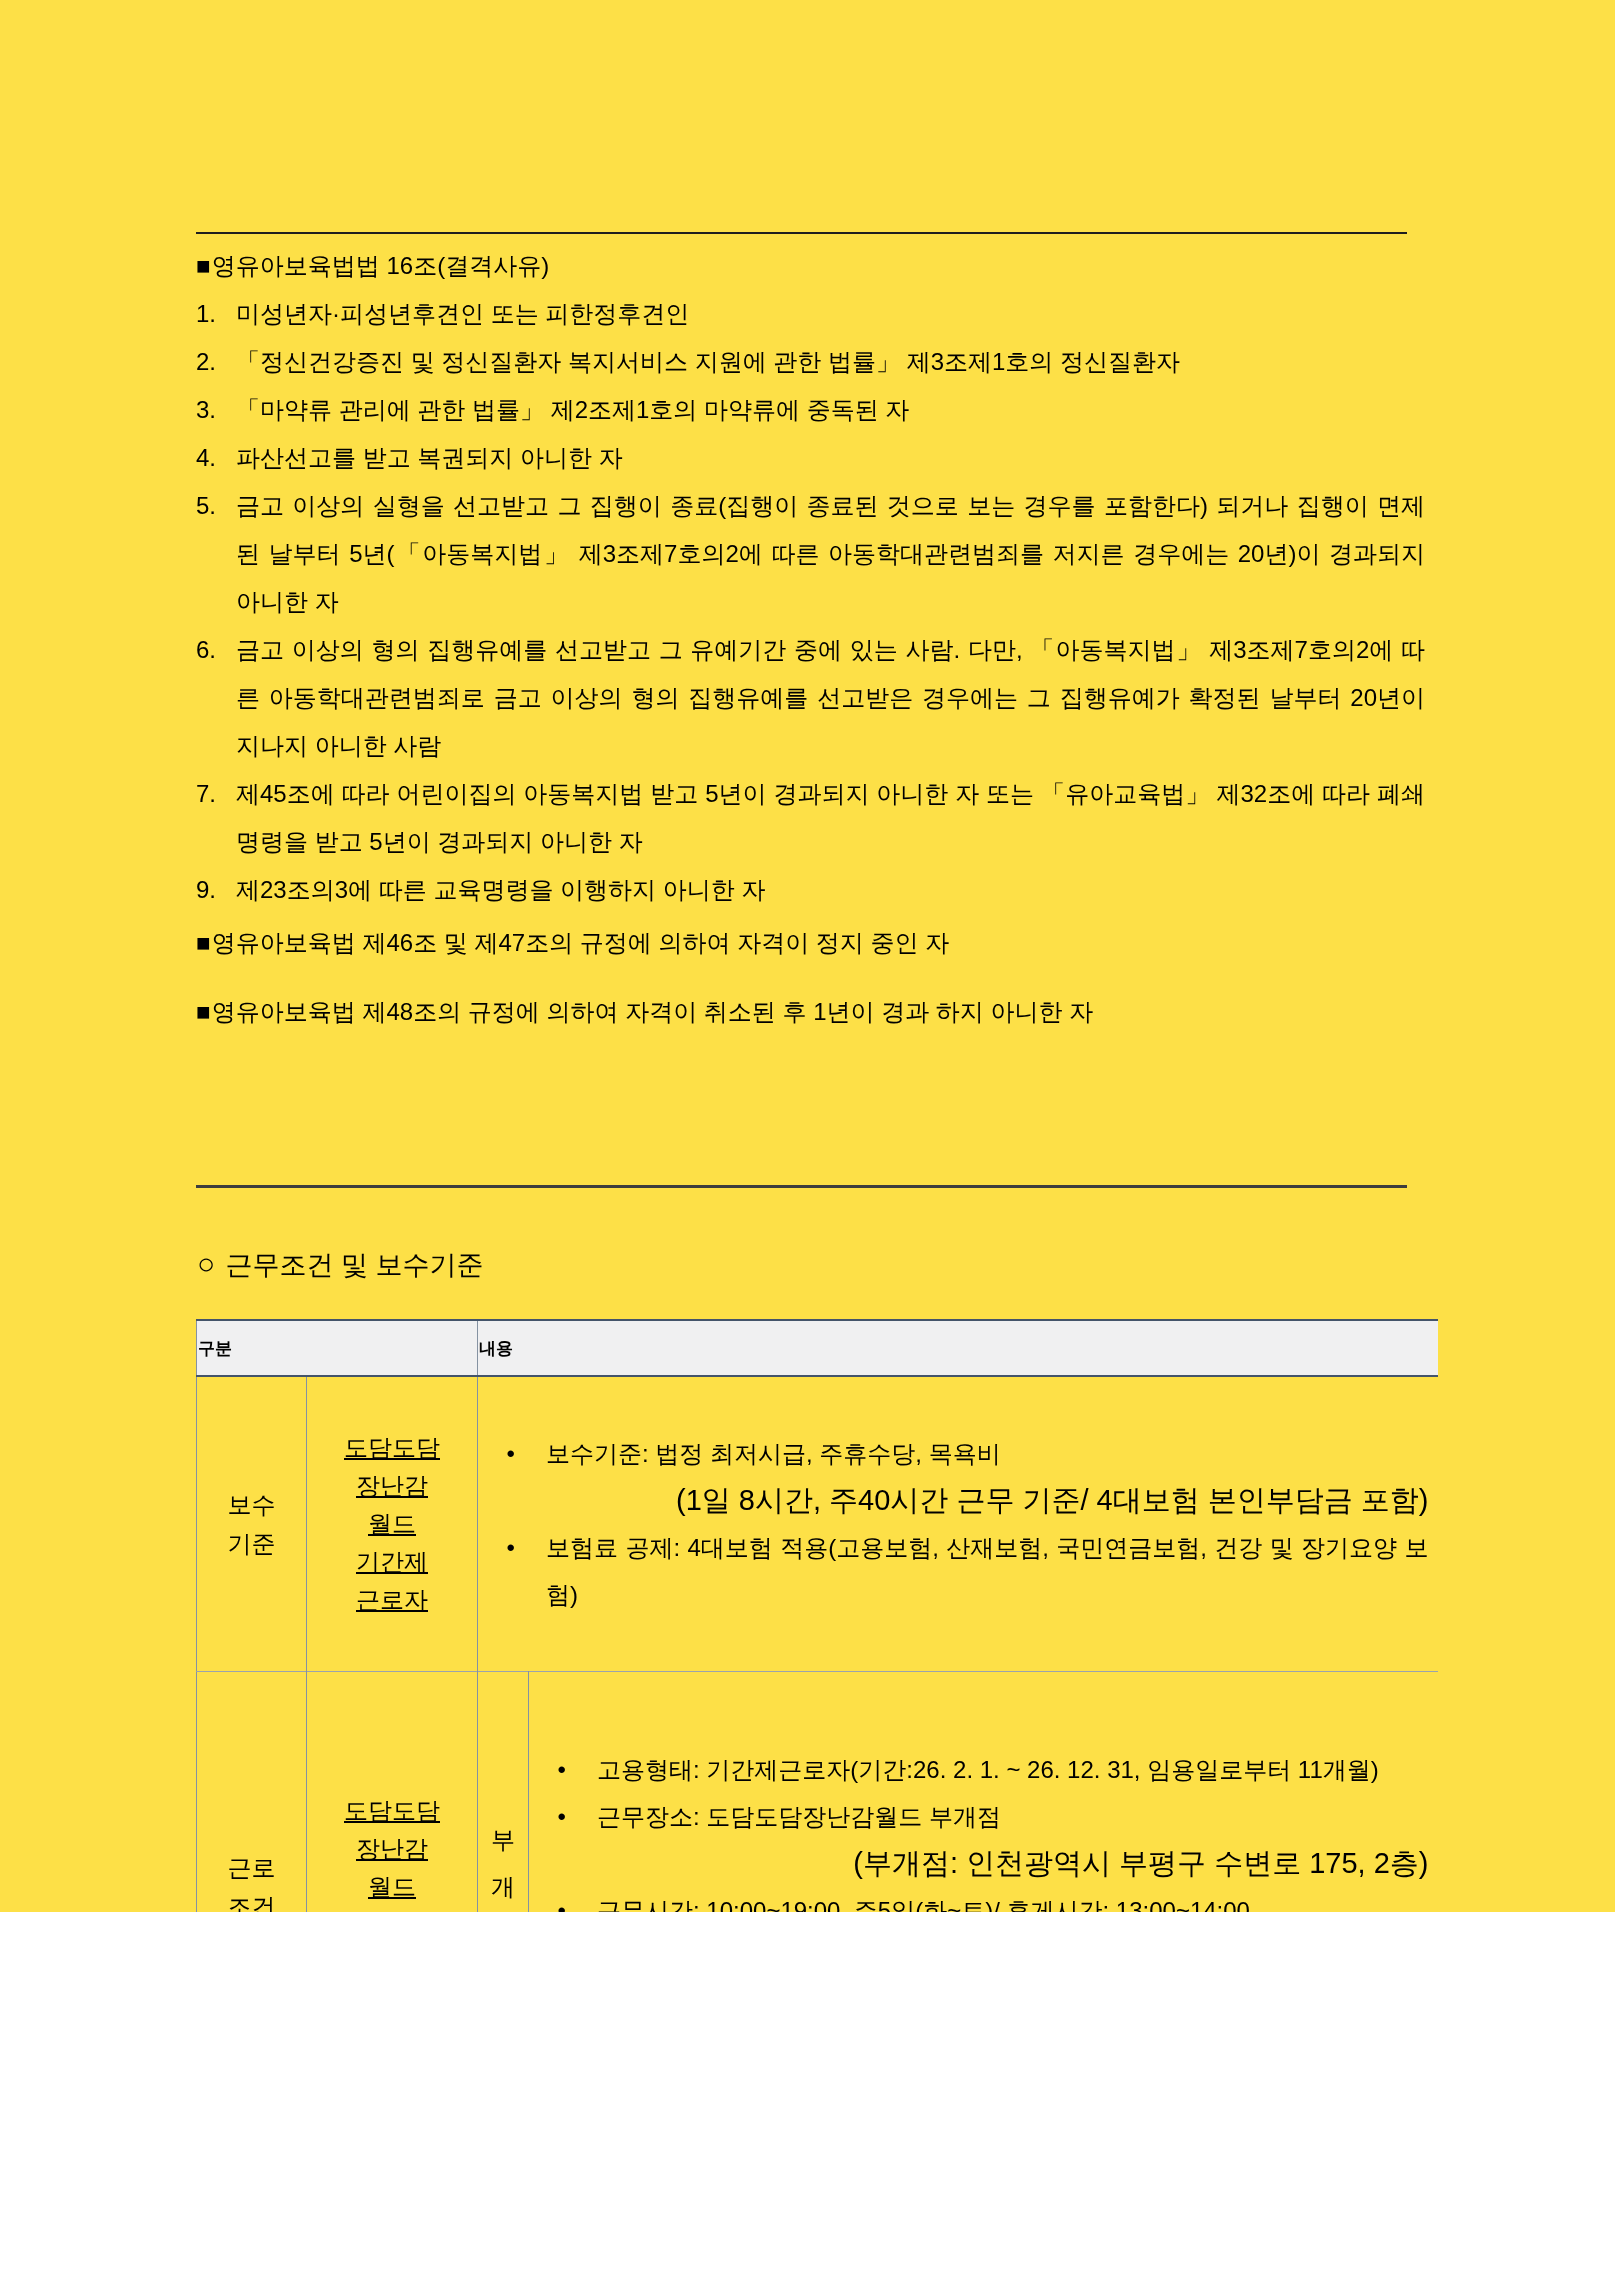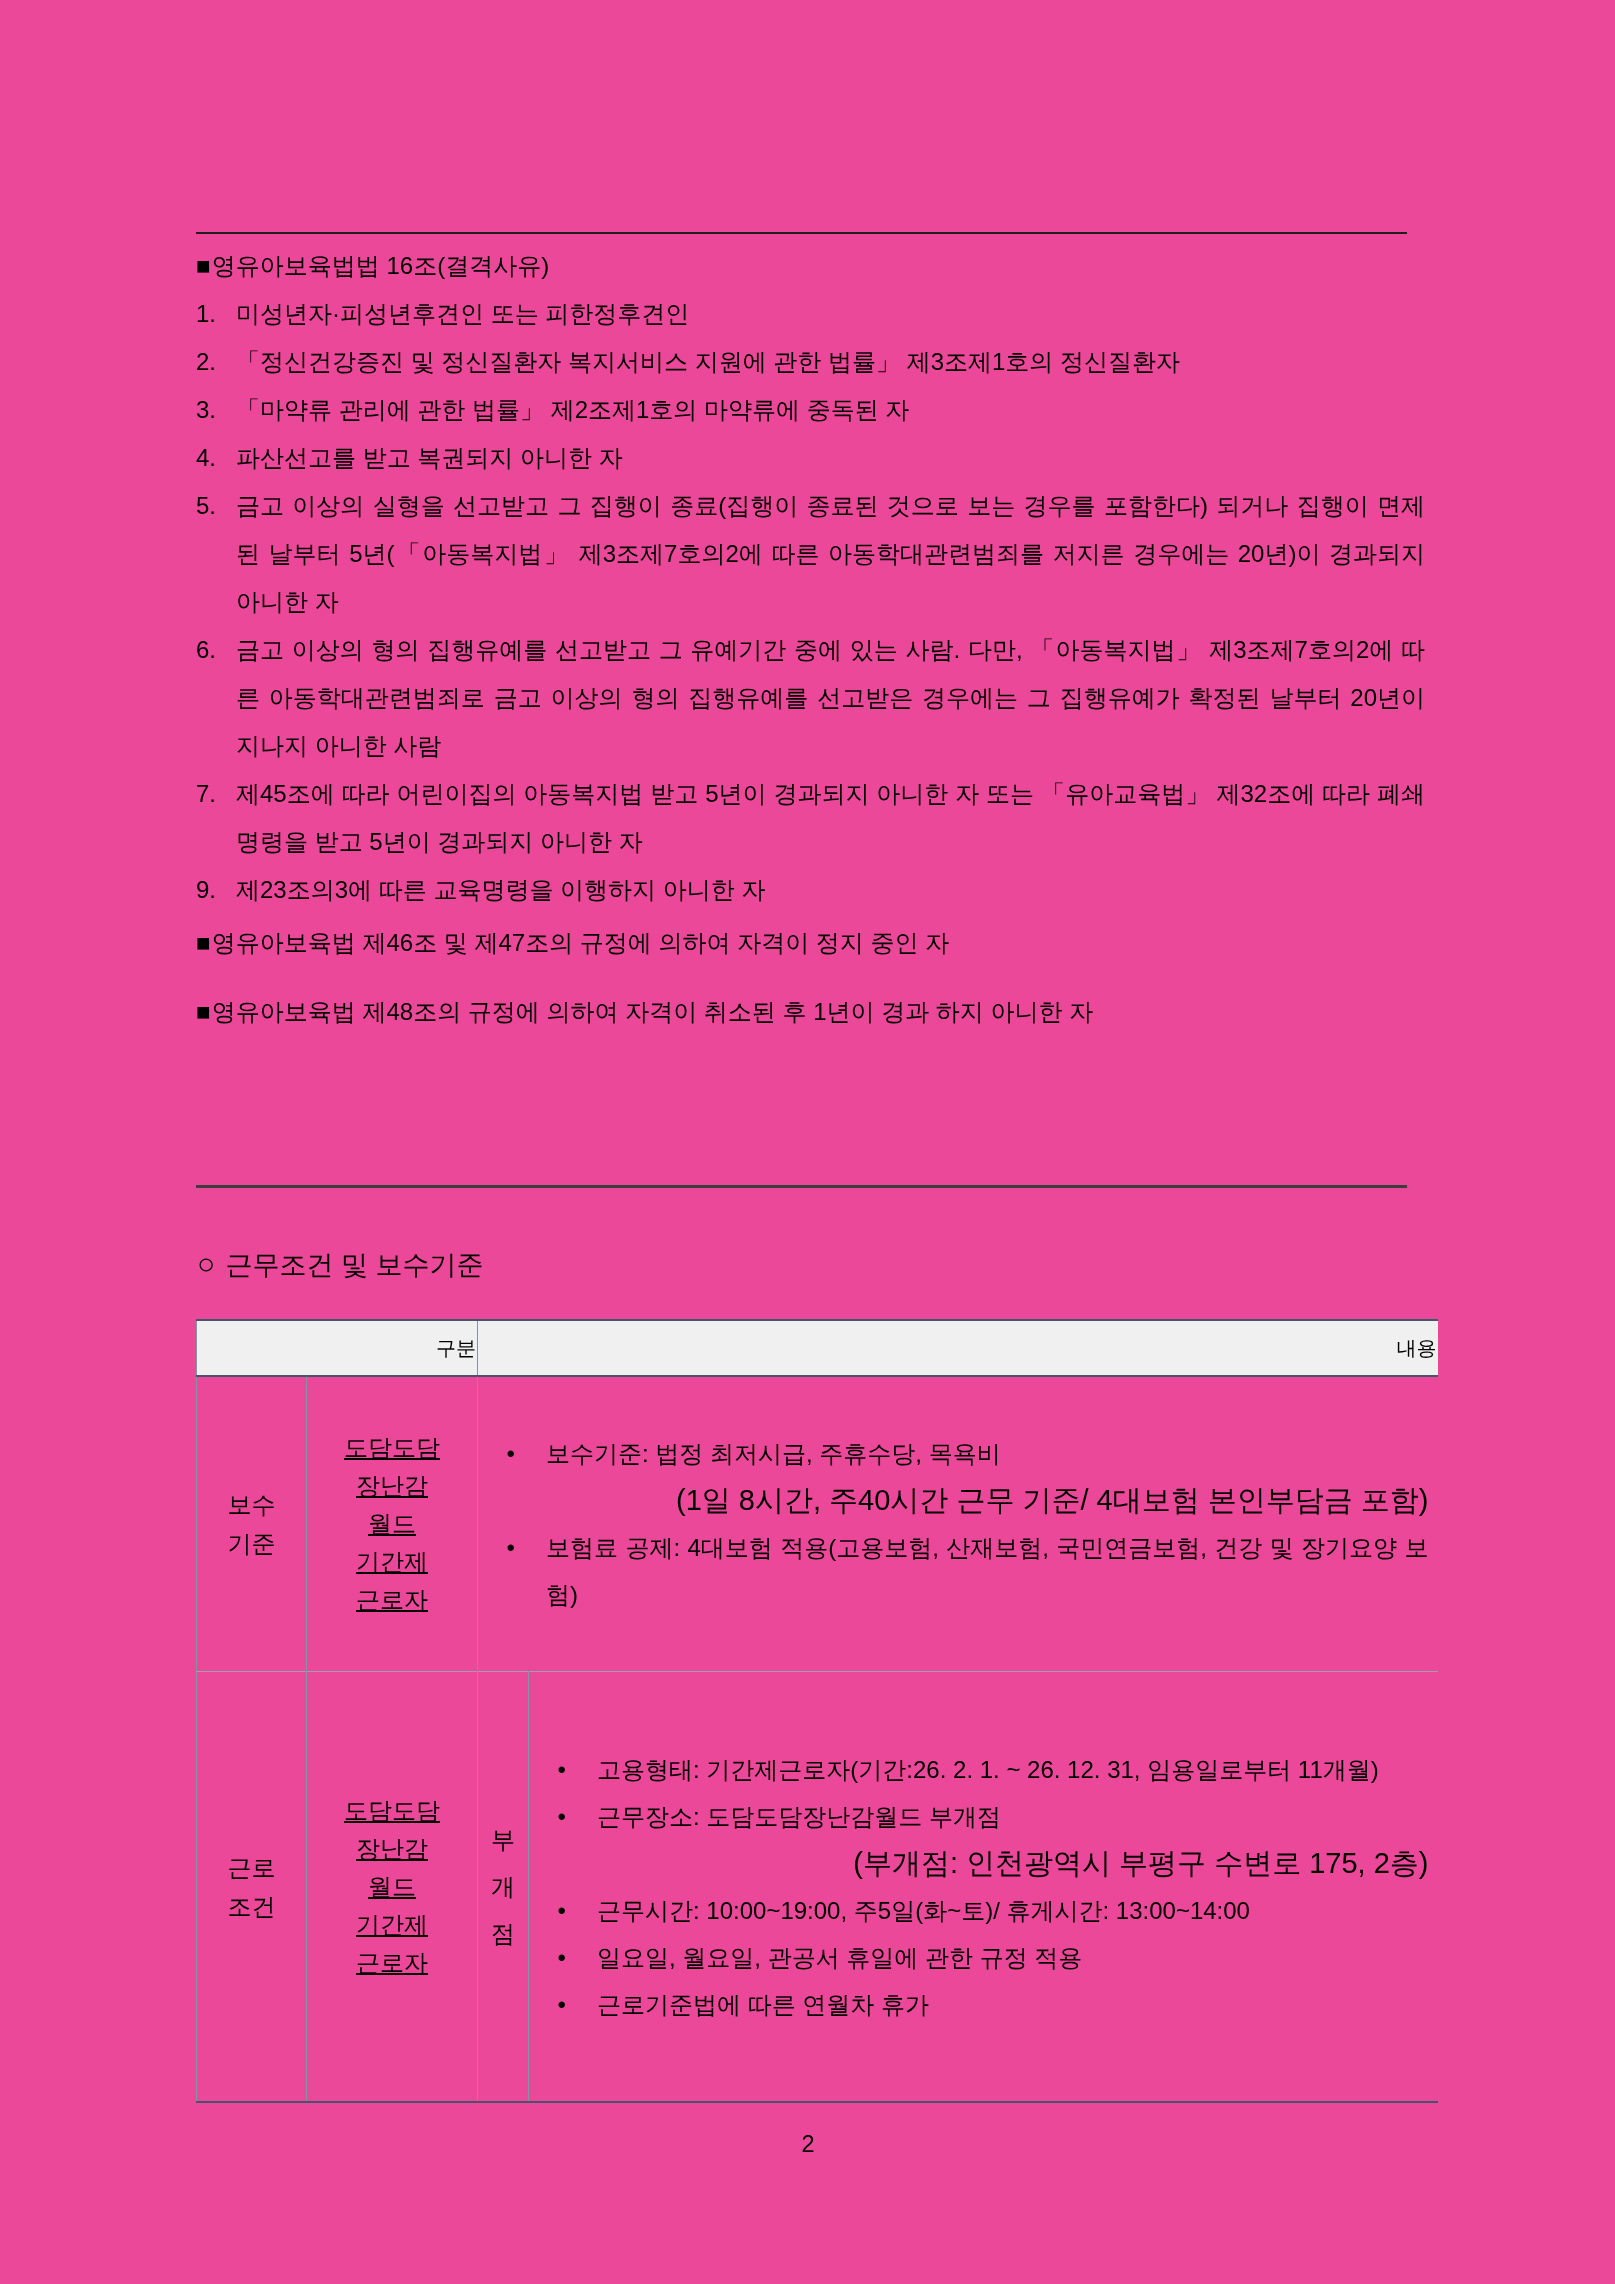--- a/index.html
+++ b/index.html
@@ -6,21 +6,21 @@
     --border-dark:#44546a;
     --border-light:#8592a2;
     --row-divider:#9aa3ad;
     --header-bg:#f0f0f1;
     --rule-top:#1e1e1e;
     --rule-mid:#3d3d3d;
     --text:#000000;
   }
   html,body{margin:0;padding:0;background:#ffffff;}
   .sheet{
-    position:relative;width:1616px;height:2284px;background:#ec4899;
+    position:relative;width:1616px;height:1912px;background:#fde047;
     font-family:"Liberation Sans",sans-serif;color:var(--text);
     overflow:hidden;
   }
   .top-rule{position:absolute;left:196px;top:232px;width:1211px;height:2px;background:var(--rule-top);}
   .mid-rule{position:absolute;left:196px;top:1185px;width:1211px;height:2.6px;background:var(--rule-mid);}
 
   .disq{
     position:absolute;left:196px;top:242px;width:1229px;
     font-size:24px;line-height:48px;text-align:justify;
   }
@@ -40,21 +40,21 @@
   table.work-table{
     position:absolute;left:196px;top:1319px;width:1241px;
     border-collapse:collapse;table-layout:fixed;font-size:24px;
     border-top:2px solid var(--border-dark);
     border-bottom:2px solid var(--border-dark);
     border-left:1.3px solid var(--border-light);
   }
   .work-table thead tr{border-bottom:2px solid var(--border-dark);}
   .work-table th{
     height:52px;background:var(--header-bg);
-    font-size:20px;font-weight:400;text-align:right;vertical-align:middle;
+    font-size:17px;font-weight:700;text-align:left;vertical-align:middle;
   }
   .work-table th.col-gubun{border-right:1.3px solid var(--border-light);}
   .work-table tr.r1{border-bottom:1.3px solid var(--row-divider);}
   .work-table tr.r1 td{height:271px;}
   .work-table tr.r2 td{height:405px;}
   td.cat{
     border-right:1.3px solid var(--border-light);
     text-align:center;vertical-align:middle;line-height:39px;white-space:pre-line;
   }
   td.target{

